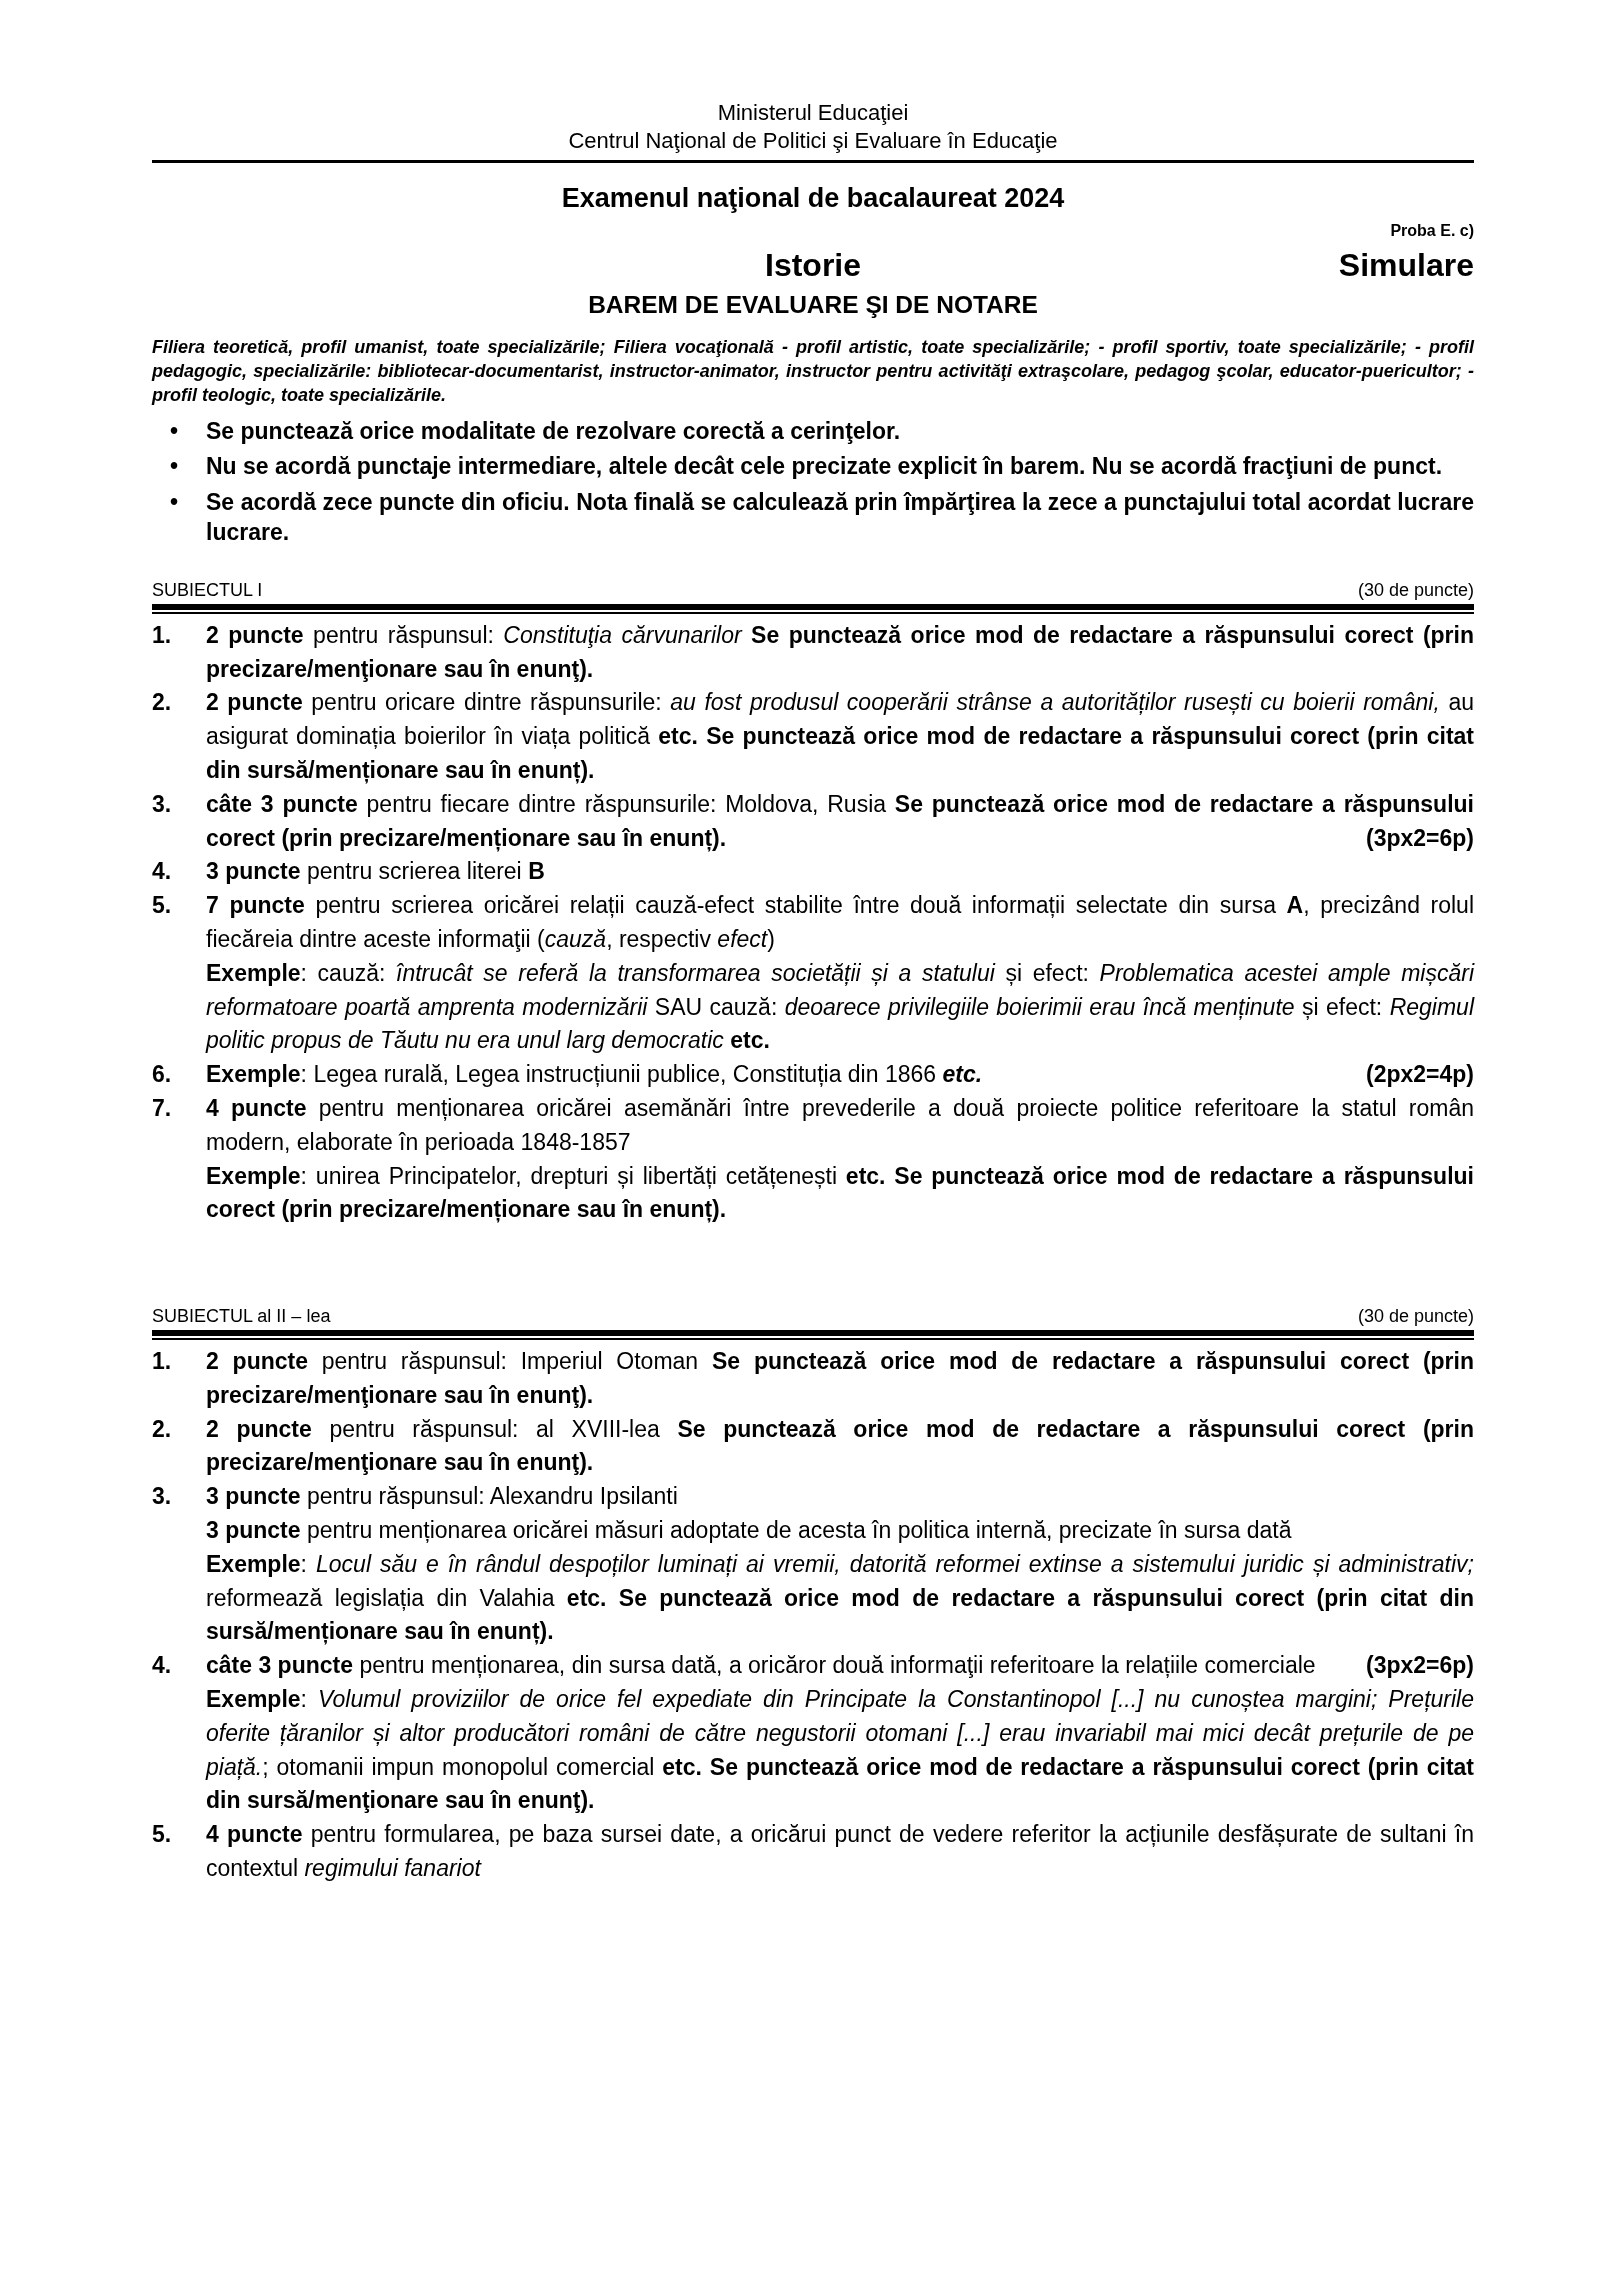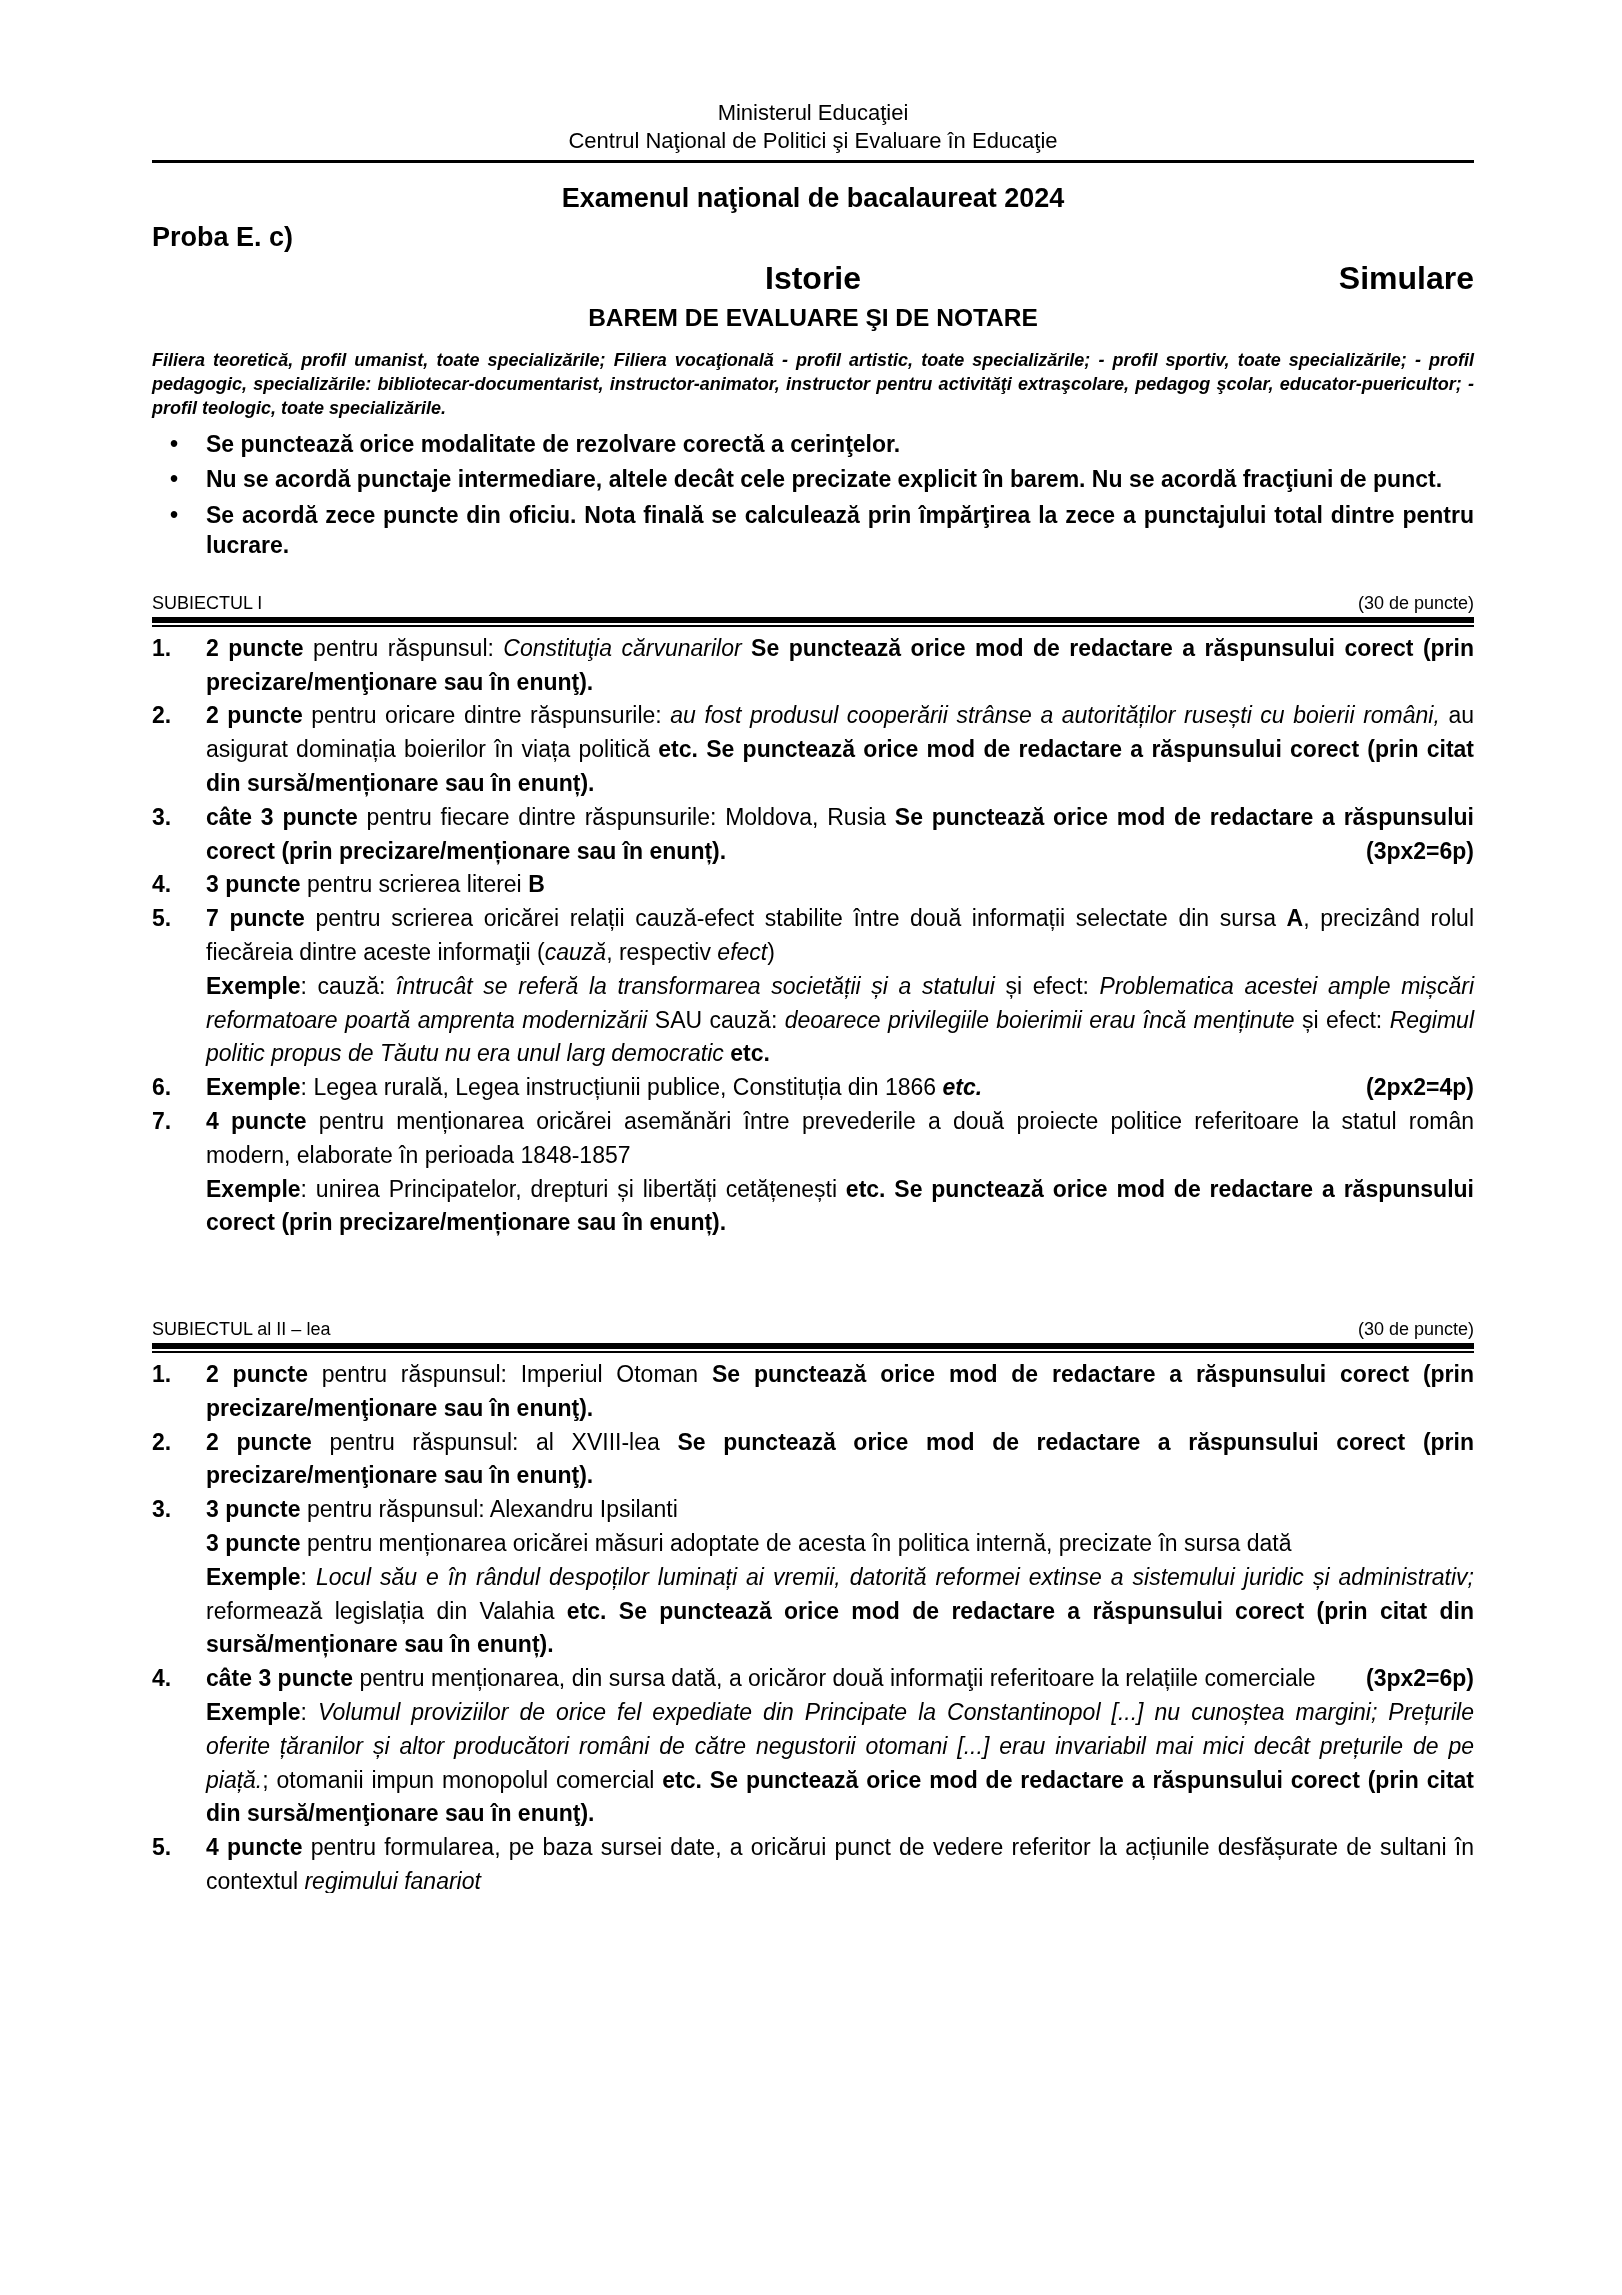--- a/index.html
+++ b/index.html
@@ -4,21 +4,21 @@
 <style>
   html,body{margin:0;padding:0;background:#fff;}
   .page{
     width:1623px;height:1893px;position:relative;background:#fff;color:#000;
     font-family:"Liberation Sans","DejaVu Sans",sans-serif;font-size:23px;overflow:hidden;
   }
   .content{padding:99px 149px 0 152px;}
   .hdr-small{text-align:center;font-size:22px;line-height:1.28;}
   .hdr-rule{height:3px;background:#000;margin-top:4.8px;}
   .exam-title{text-align:center;font-weight:bold;font-size:27px;margin-top:20.3px;}
-  .proba{text-align:left;font-weight:bold;font-size:27px;margin-top:7.2px;}
+  .proba{text-align:right;font-weight:bold;font-size:16px;margin-top:7.2px;}
   .subject-row{position:relative;text-align:center;font-weight:bold;font-size:32px;margin-top:7.2px;}
   .subject-row .rightcell{position:absolute;right:0;top:0;}
   .barem{text-align:center;font-weight:bold;font-size:24.5px;margin-top:7.2px;}
   .intro{margin-top:16.7px;font-weight:bold;font-style:italic;text-align:justify;font-size:18px;line-height:1.33;}
   .bullets{margin-top:8.4px;}
   .bullet{display:flex;font-weight:bold;line-height:1.33;margin-top:4.8px;}
   .bullet .marker{flex:0 0 54px;padding-left:18px;box-sizing:border-box;}
   .bullet .btext{flex:1;text-align:justify;}
   .section{margin-top:32px;}
   .section.second{margin-top:79px;}
@@ -64,21 +64,21 @@
       <div class="bullet">
         <span class="marker">•</span>
         <span class="btext">Se punctează orice modalitate de rezolvare corectă a cerinţelor.</span>
       </div>
       <div class="bullet">
         <span class="marker">•</span>
         <span class="btext">Nu se acordă punctaje intermediare, altele decât cele precizate explicit în barem. Nu se acordă fracţiuni de punct.</span>
       </div>
       <div class="bullet">
         <span class="marker">•</span>
-        <span class="btext">Se acordă zece puncte din oficiu. Nota finală se calculează prin împărţirea la zece a punctajului total dintre pentru lucrare.</span>
+        <span class="btext">Se acordă zece puncte din oficiu. Nota finală se calculează prin împărţirea la zece a punctajului total acordat lucrare lucrare.</span>
       </div>
     </div>
 
     <div class="section">
       <div class="section-head">
         <span>SUBIECTUL I</span>
         <span class="pts-right">(30 de puncte)</span>
       </div>
       <div class="head-rule"></div>
       <div class="items">

